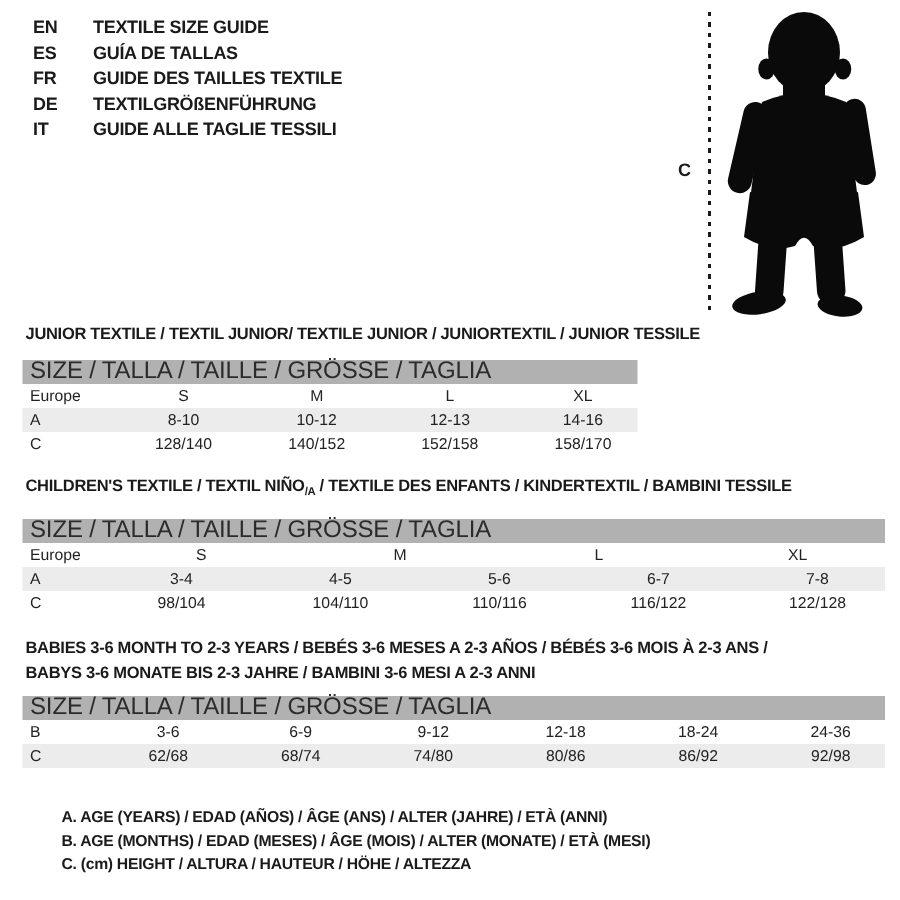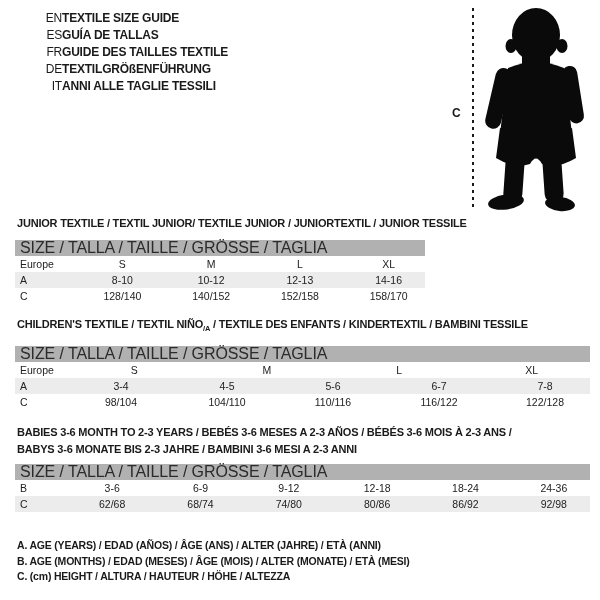--- a/index.html
+++ b/index.html
@@ -7,21 +7,21 @@
     width:600px;height:600px;background:#ffffff;
     font-family:"Liberation Sans","DejaVu Sans",sans-serif;
     color:var(--ink,#1a1a1a);
     position:relative;overflow:hidden;
     -webkit-font-smoothing:antialiased;
   }
   .abs{position:absolute;}
   
   .lang-list{top:10px;left:22px;}
   .lang-row{display:flex;height:17px;line-height:17px;}
-  .lang-code{width:40px;font-weight:normal;font-size:12px;letter-spacing:-0.2px;text-align:right;}
+  .lang-code{width:40px;font-weight:bold;font-size:12px;letter-spacing:-0.2px;}
   .lang-label{font-weight:bold;font-size:12px;letter-spacing:-0.2px;white-space:nowrap;text-align:center;}
   
   .height-line{left:472px;top:8px;width:2px;height:199px;
     background:repeating-linear-gradient(to bottom,var(--ink,#1a1a1a) 0px,var(--ink,#1a1a1a) 3px,transparent 3px,transparent 7px);}
   .height-label{left:452px;top:106px;font-weight:bold;font-size:12px;}
   .baby-svg{left:478px;top:6px;}
   .baby-svg *{fill:#0a0a0a;}
   
   .sec-title{font-weight:bold;font-size:11px;letter-spacing:-0.2px;white-space:nowrap;}
   .sec-title .subsc{font-size:7.5px;vertical-align:sub;}
@@ -29,21 +29,21 @@
   .size-bar{height:16px;line-height:16px;background:var(--bar_bg,#b1b1b1);
     font-size:16px;color:#2b2b2b;padding-left:5px;box-sizing:border-box;letter-spacing:-0.1px;}
   .trow{display:flex;height:16px;line-height:16px;font-size:10.5px;color:#222;gap:16px;}
   .trow.shade{background:var(--shade_bg,#ececec);}
   .tlabel{padding-left:5px;box-sizing:border-box;text-align:left;}
   .w55 .tlabel{width:55px;}
   .w45 .tlabel{width:45px;}
   .tcell{flex:1;text-align:center;}
   
   .legend{top:538px;left:17px;}
-  .legend-line{height:15.5px;line-height:15.5px;font-weight:bold;font-size:10.5px;letter-spacing:-0.2px;white-space:nowrap;}
+  .legend-line{height:15.5px;line-height:15.5px;font-weight:bold;font-size:10.5px;letter-spacing:-0.2px;white-space:nowrap;margin-left:24px;}
 </style>
 </head>
 <body>
 
 <div class="abs lang-list">
   <div class="lang-row">
     <span class="lang-code">EN</span>
     <span class="lang-label">TEXTILE SIZE GUIDE</span>
   </div>
   <div class="lang-row">
@@ -53,21 +53,21 @@
   <div class="lang-row">
     <span class="lang-code">FR</span>
     <span class="lang-label">GUIDE DES TAILLES TEXTILE</span>
   </div>
   <div class="lang-row">
     <span class="lang-code">DE</span>
     <span class="lang-label">TEXTILGRÖßENFÜHRUNG</span>
   </div>
   <div class="lang-row">
     <span class="lang-code">IT</span>
-    <span class="lang-label">ANNI ALLE TAGLIE TESSILI</span>
+    <span class="lang-label">GUIDE ALLE TAGLIE TESSILI</span>
   </div>
 </div>
 
 <div class="abs height-line"></div>
 <span class="abs height-label">C</span>
 <svg class="abs baby-svg" width="118" height="206" viewBox="0 0 118 206" xmlns="http://www.w3.org/2000/svg">
   <ellipse cx="58" cy="29" rx="24" ry="27"></ellipse>
   <ellipse cx="33" cy="40" rx="5.5" ry="7"></ellipse>
   <ellipse cx="84" cy="40" rx="5.5" ry="7"></ellipse>
   <rect x="44" y="46" width="28" height="14"></rect>

